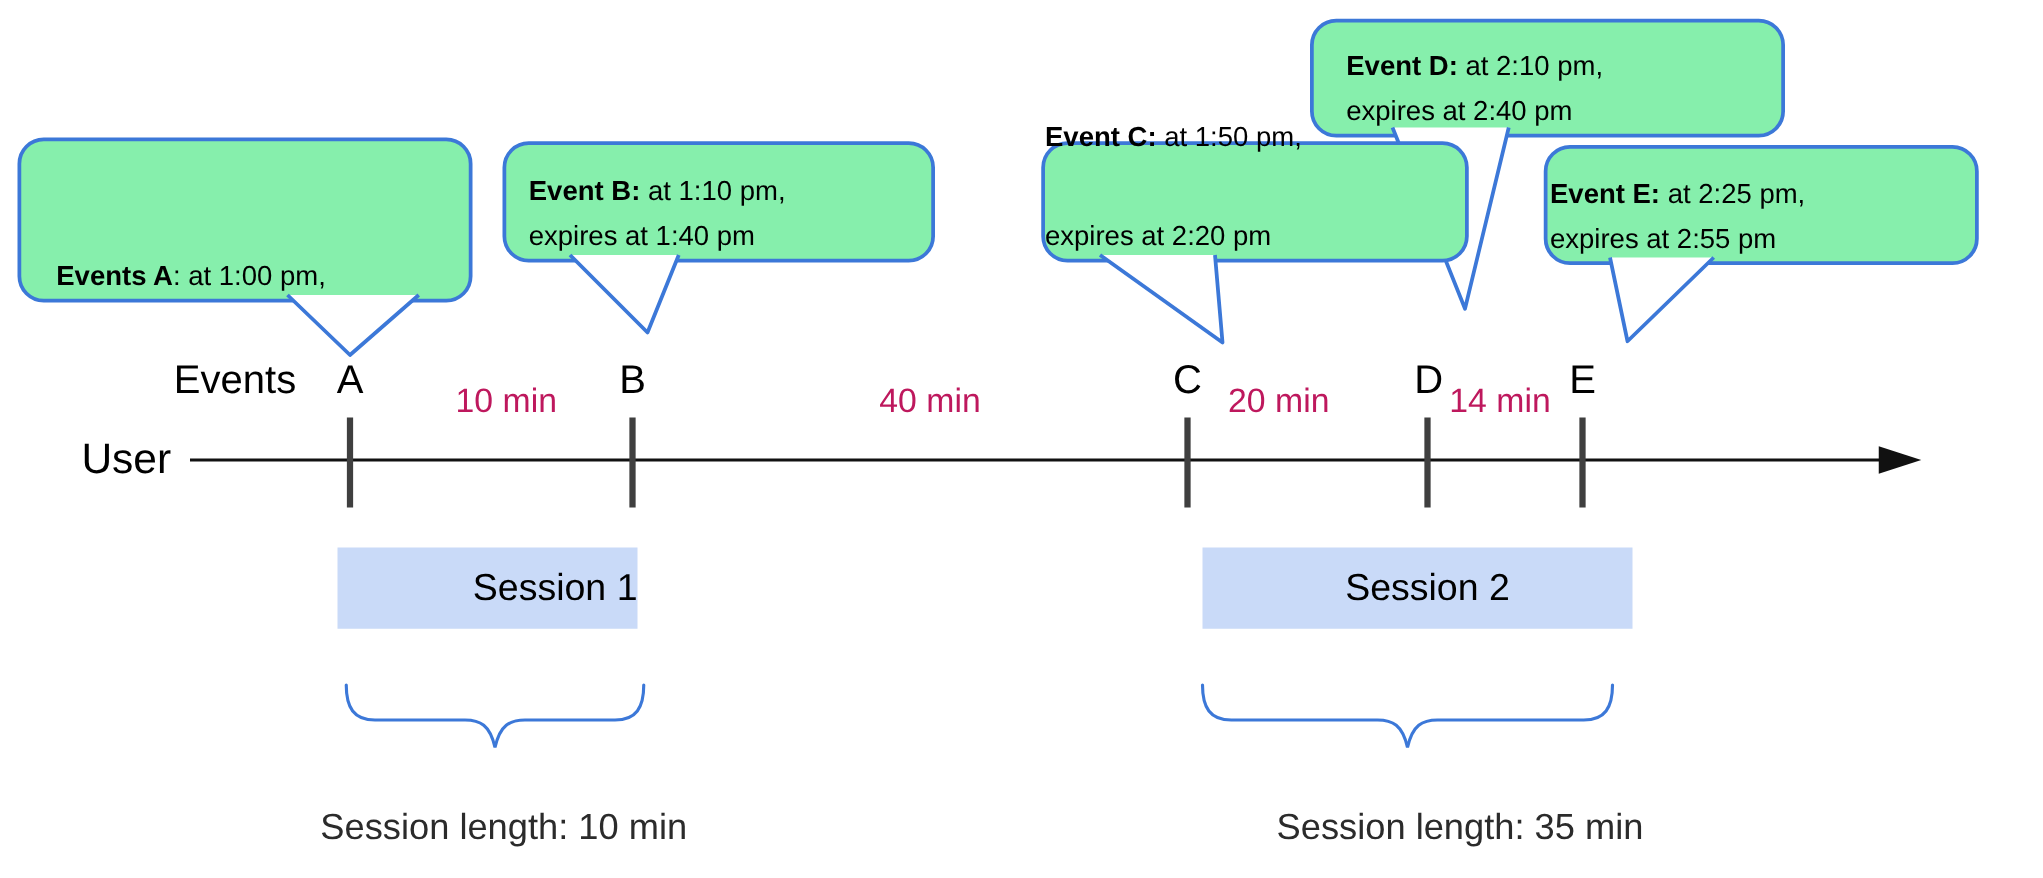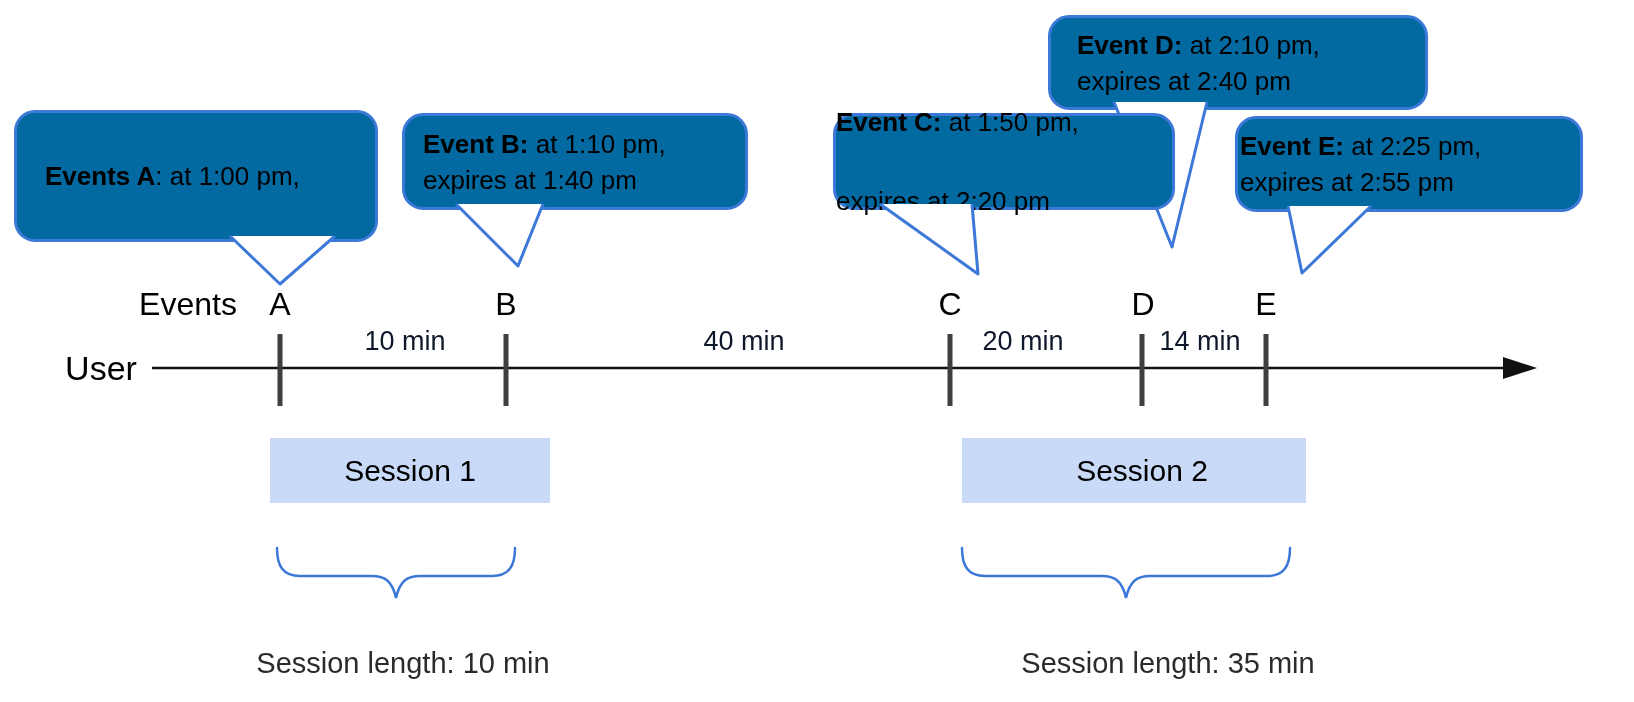--- a/index.html
+++ b/index.html
@@ -9,44 +9,44 @@
     background:#ffffff;
     font-family:"Liberation Sans", sans-serif;
     color:#000;
     overflow:hidden;
   }
   svg.layer{position:absolute;left:0;top:0;pointer-events:none;}
 
   
   .bubble{
     position:absolute;
-    background:#0369a1;
+    background:#86efac;
     border:3px solid #3c78d8;
     border-radius:21px;
     box-sizing:border-box;
     display:flex;
     flex-direction:column;
-    justify-content:center;
-    font-size:26px;
+    justify-content:flex-end;
+    font-size:22px;
     line-height:36px;
     color:#000;
     z-index:3;
   }
   .bubble .b{font-weight:bold;}
   #bubble-d{z-index:1;}
 
   .center-label{
     position:absolute;
     transform:translate(-50%,-50%);
     white-space:nowrap;
     z-index:5;
   }
   .axis-label{font-size:32px;}
   .user-label{font-size:34px;}
-  .gap-label{font-size:27px;color:#0f172a;margin-top:20px;}
+  .gap-label{font-size:27px;color:#be185d;}
   .session-box{
     position:absolute;
     background:#c9daf8;
     display:flex;align-items:center;justify-content:center;
     font-size:30px;color:#000;
     z-index:5;
   }
   .session-length{font-size:29px;color:#2b2b2b;}
 </style>
 </head>
@@ -109,21 +109,21 @@
   <div class="center-label axis-label" style="left:506px;top:304px;">B</div>
   <div class="center-label axis-label" style="left:950px;top:304px;">C</div>
   <div class="center-label axis-label" style="left:1143px;top:304px;">D</div>
   <div class="center-label axis-label" style="left:1266px;top:304px;">E</div>
 
   <div class="center-label gap-label" style="left:405px;top:321px;">10 min</div>
   <div class="center-label gap-label" style="left:744px;top:321px;">40 min</div>
   <div class="center-label gap-label" style="left:1023px;top:321px;">20 min</div>
   <div class="center-label gap-label" style="left:1200px;top:321px;">14 min</div>
 
-  <div class="session-box" style="left:270px;top:438px;width:280px;height:65px;">
+  <div class="session-box" style="left:270px;top:438px;width:240px;height:65px;justify-content:flex-end;">
     <span>Session 1</span>
   </div>
   <div class="session-box" style="left:962px;top:438px;width:328px;height:65px;padding-left:16px;">
     <span>Session 2</span>
   </div>
 
   <div class="center-label session-length" style="left:403px;top:663px;">Session length: 10 min</div>
   <div class="center-label session-length" style="left:1168px;top:663px;">Session length: 35 min</div>
 
 </div>

